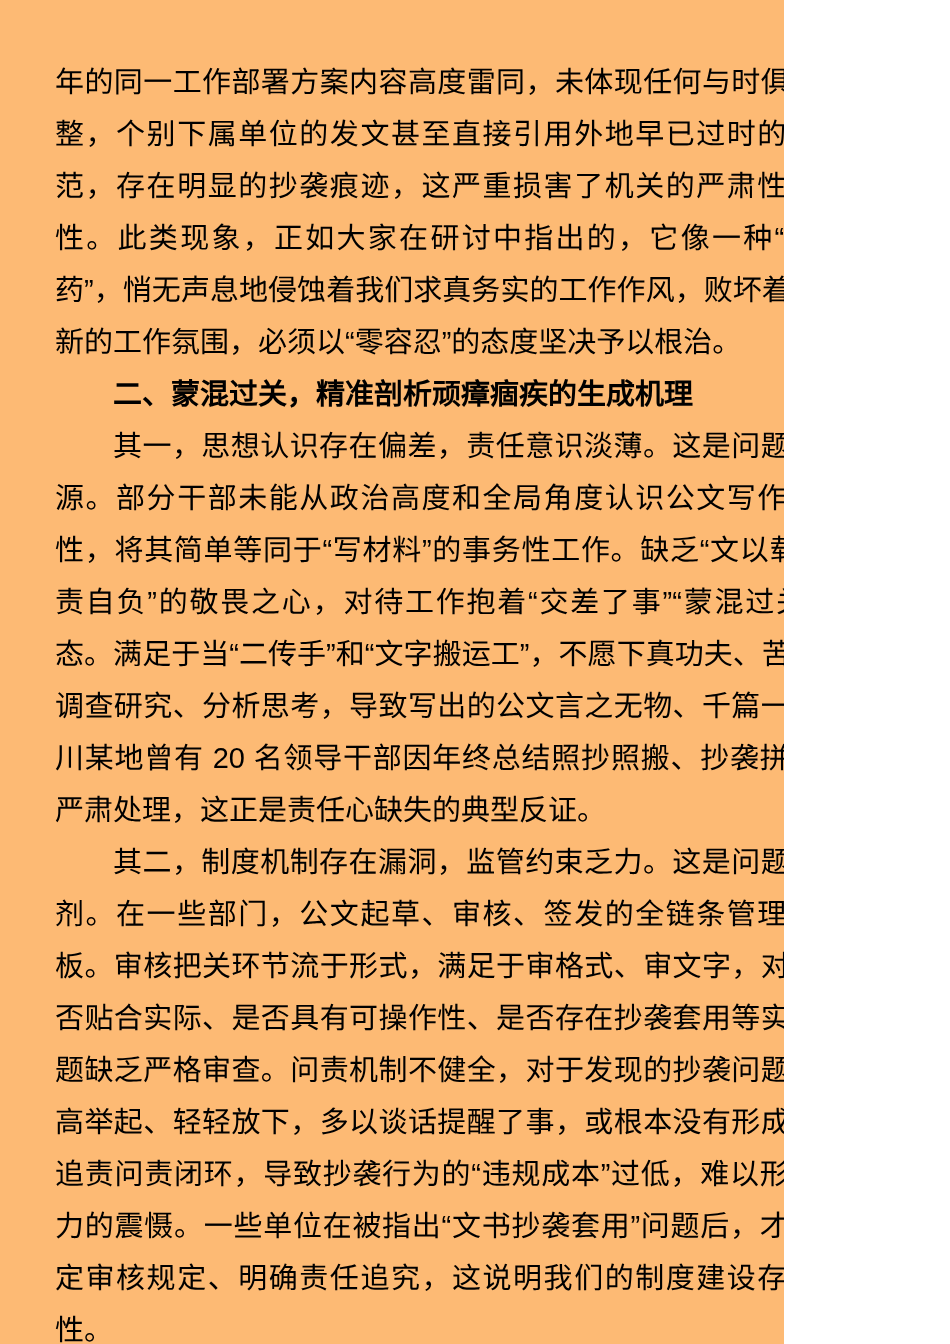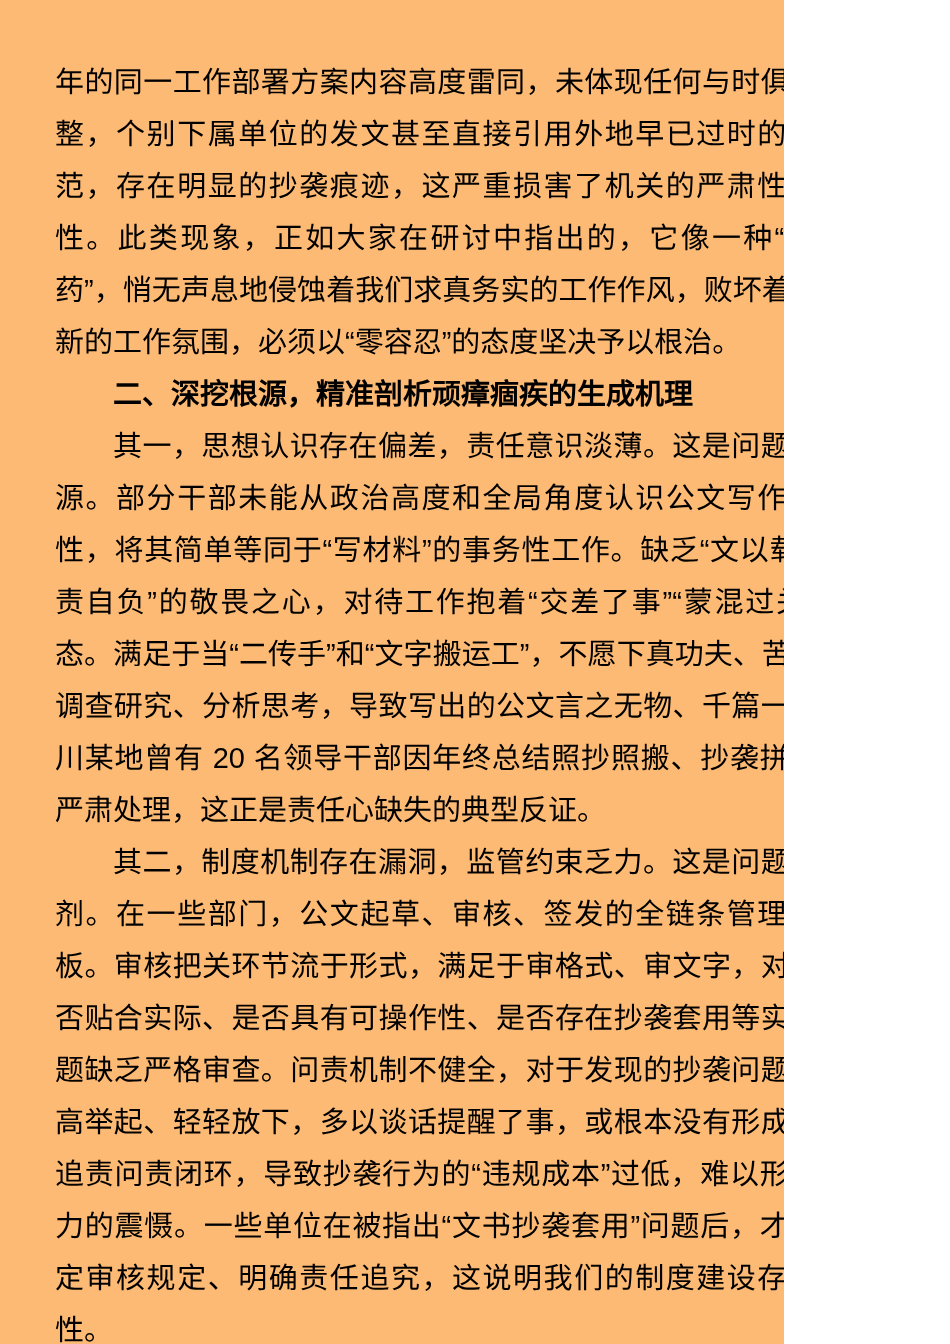--- a/index.html
+++ b/index.html
@@ -56,21 +56,21 @@
   }
 </style>
 </head>
 <body>
 
 <div class="page">
   <div class="doc-body">
 
     <p class="para no-indent">年的同一工作部署方案内容高度雷同，未体现任何与时俱进的调整，个别下属单位的发文甚至直接引用外地早已过时的操作规范，存在明显的抄袭痕迹，这严重损害了机关的严肃性和权威性。此类现象，正如大家在研讨中指出的，它像一种“慢性毒药”，悄无声息地侵蚀着我们求真务实的工作作风，败坏着锐意创新的工作氛围，必须以“零容忍”的态度坚决予以根治。</p>
 
-    <p class="heading">二、深挖根源，精准剖析顽瘴痼疾的生成机理</p>
+    <p class="heading">二、蒙混过关，精准剖析顽瘴痼疾的生成机理</p>
 
 
     <p class="para">其一，思想认识存在偏差，责任意识淡薄。这是问题的总根源。部分干部未能从政治高度和全局角度认识公文写作的严肃性，将其简单等同于“写材料”的事务性工作。缺乏“文以载道”“文责自负”的敬畏之心，对待工作抱着“交差了事”“蒙混过关”的心态。满足于当“二传手”和“文字搬运工”，不愿下真功夫、苦功夫去调查研究、分析思考，导致写出的公文言之无物、千篇一律。四川某地曾有 20 名领导干部因年终总结照抄照搬、抄袭拼凑而被严肃处理，这正是责任心缺失的典型反证。</p>
 
     <p class="para">其二，制度机制存在漏洞，监管约束乏力。这是问题的催化剂。在一些部门，公文起草、审核、签发的全链条管理存在短板。审核把关环节流于形式，满足于审格式、审文字，对内容是否贴合实际、是否具有可操作性、是否存在抄袭套用等实质性问题缺乏严格审查。问责机制不健全，对于发现的抄袭问题，或高高举起、轻轻放下，多以谈话提醒了事，或根本没有形成有效的追责问责闭环，导致抄袭行为的“违规成本”过低，难以形成强有力的震慑。一些单位在被指出“文书抄袭套用”问题后，才着手制定审核规定、明确责任追究，这说明我们的制度建设存在滞后性。</p>
 
   </div>
 </div>
 
 </body></html>

